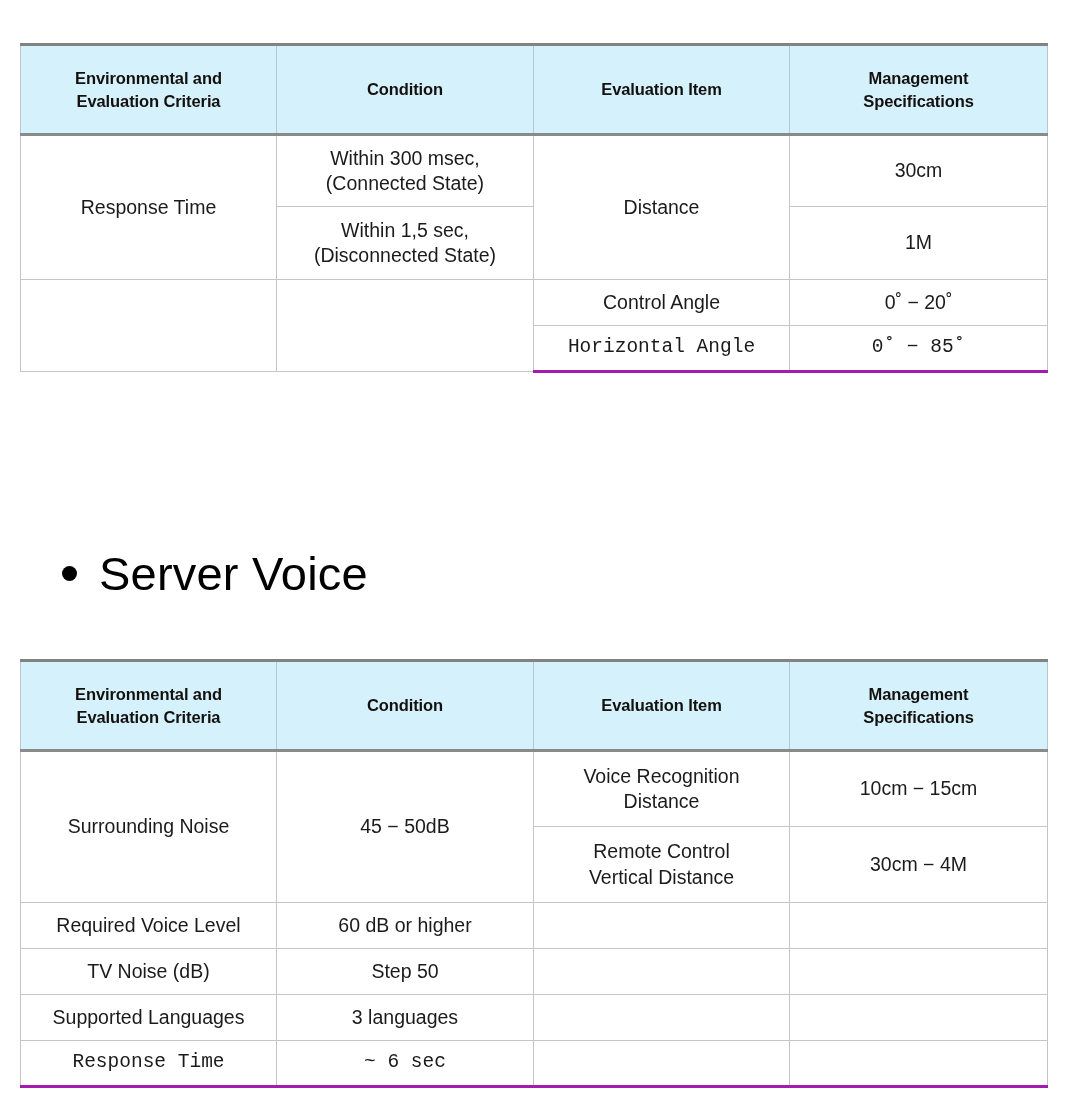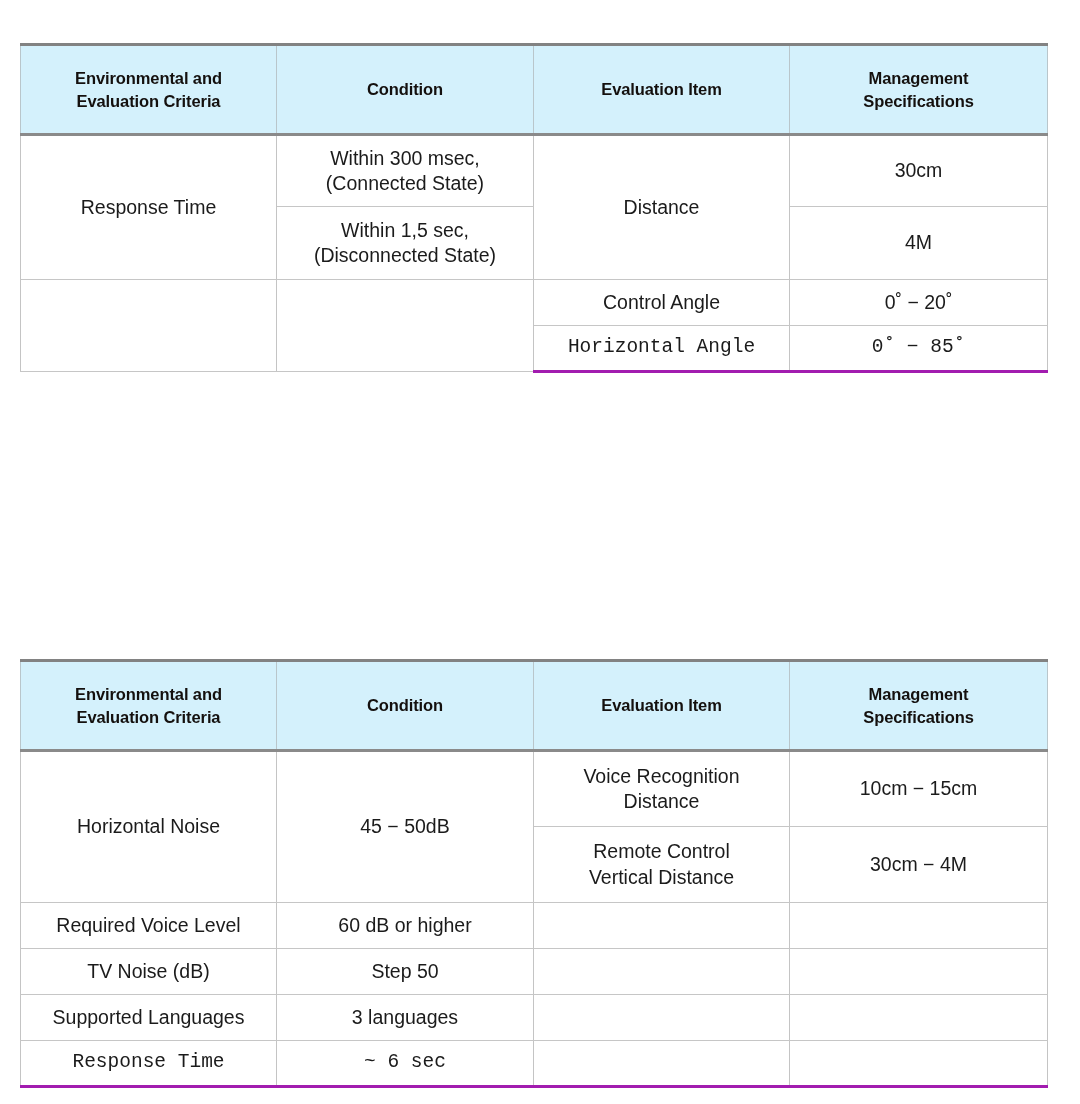--- a/index.html
+++ b/index.html
@@ -154,37 +154,41 @@
         </td>
         <td rowspan="2">Distance</td>
         <td>30cm</td>
       </tr>
 
       <tr class="h-r2">
         <td>
           <span class="cell-line nowrap">Within 1,5 sec,</span>
           <span class="cell-line nowrap">(Disconnected State)</span>
         </td>
-        <td>4M</td>
+        <td>1M</td>
       </tr>
 
       <tr class="h-r3">
         <td rowspan="2"></td>
         <td rowspan="2"></td>
         <td>Control Angle</td>
         <td>0˚ − 20˚</td>
       </tr>
 
       <tr class="h-r4 last-row">
         <td>Horizontal Angle</td>
         <td>0˚ − 85˚</td>
       </tr>
     </tbody>
   </table>
 
+  <div class="bullet-heading">
+    <span class="bullet-dot"></span>
+    <span class="bullet-text">Server Voice</span>
+  </div>
 
   <table class="spec-table" id="table-server-voice">
     <colgroup>
       <col class="c1">
         <col class="c2">
         <col class="c3">
         <col class="c4">
     </colgroup>
     <tbody>
       <tr class="header-row h2-head">
@@ -198,21 +202,21 @@
         <td>
           <span class="cell-line">Evaluation Item</span>
         </td>
         <td>
           <span class="cell-line">Management</span>
           <span class="cell-line">Specifications</span>
         </td>
       </tr>
 
       <tr class="h2-r1">
-        <td rowspan="2">Horizontal Noise</td>
+        <td rowspan="2">Surrounding Noise</td>
         <td rowspan="2">45 − 50dB</td>
         <td>
           <span class="cell-line nowrap">Voice Recognition</span>
           <span class="cell-line nowrap">Distance</span>
         </td>
         <td>10cm − 15cm</td>
       </tr>
 
       <tr class="h2-r2">
         <td>

